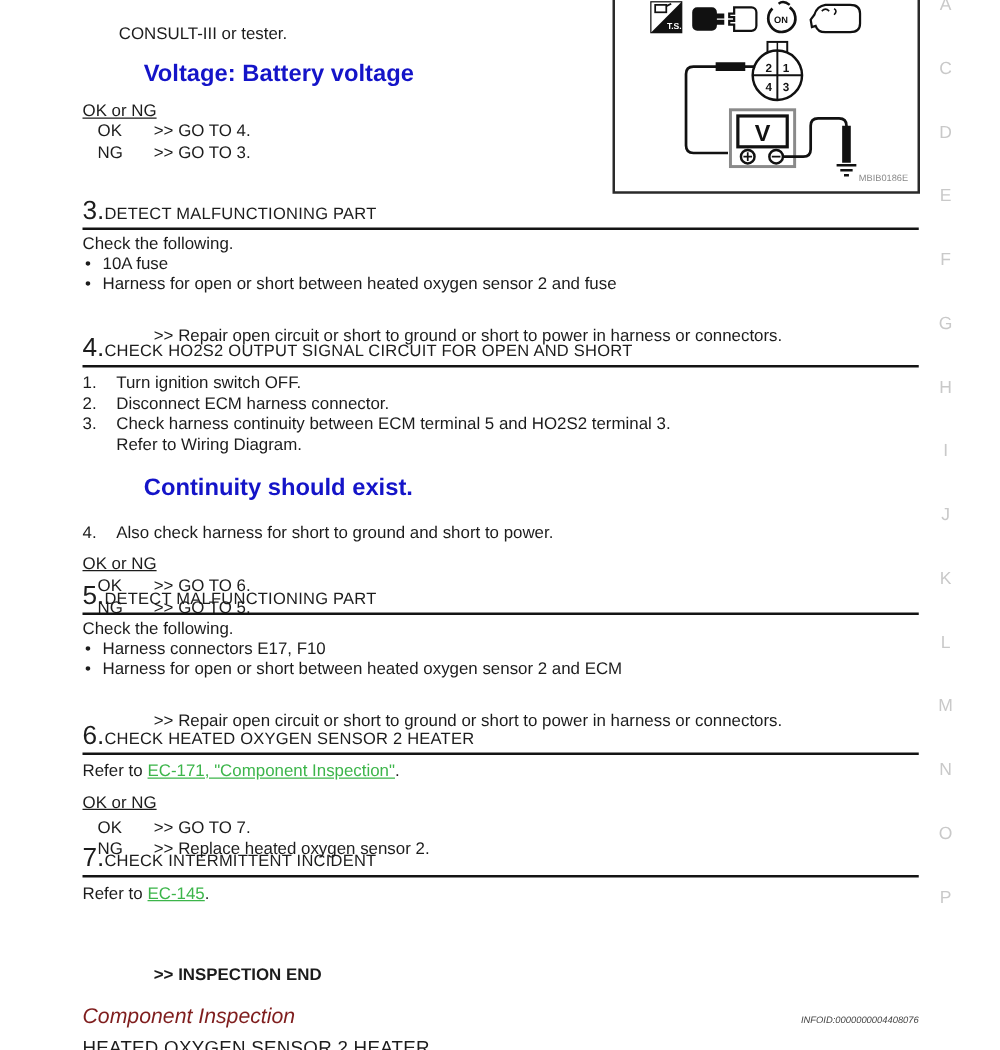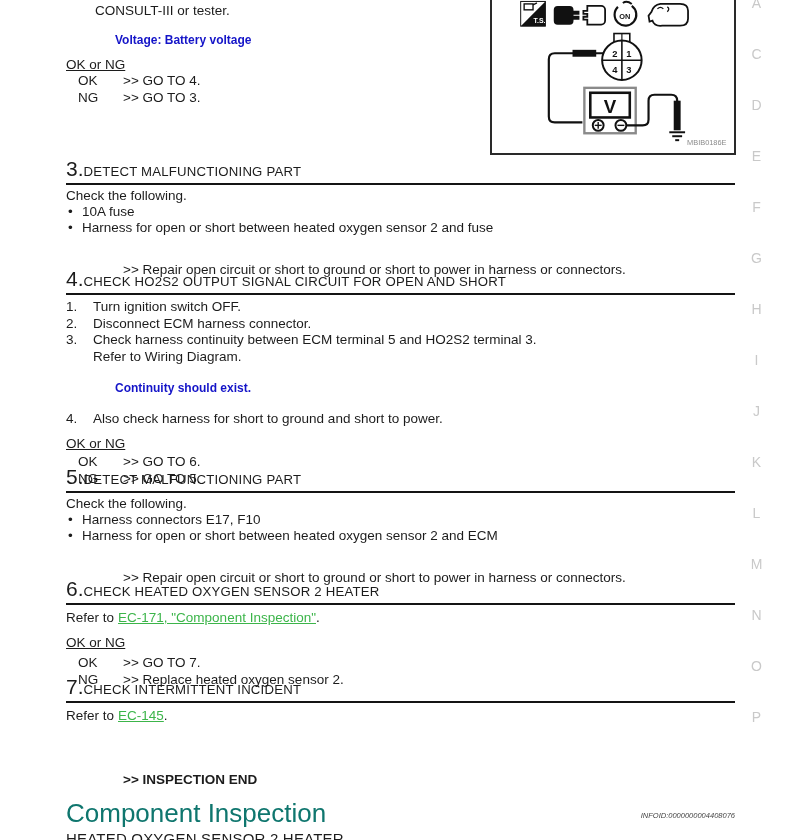--- a/index.html
+++ b/index.html
@@ -5,21 +5,21 @@
   html,body{margin:0;padding:0;}
   body{
     width:800px;height:840px;position:relative;overflow:hidden;background:#fff;
     font-family:"Liberation Sans", sans-serif;color:#1c1c1c;font-size:13.5px;
   }
   .main{position:absolute;left:66px;top:0;width:669px;}
   .sec{position:absolute;left:0;width:100%;}
 
   
   .intro-cont{margin-left:29px;padding-top:3px;line-height:16px;}
-  .spec{color:#1414c8;font-weight:bold;font-size:12px;}
+  .spec{color:#1414c8;font-weight:bold;font-size:19px;}
   .spec-intro{margin:14px 0 0 49px;}
   .okng{margin-top:10px;}
   .okng span{text-decoration:underline;}
   .res-row{display:flex;padding-left:12px;line-height:15.5px;margin-top:1px;}
   .res-row .lbl{width:45px;flex:none;}
 
   
   .step-head{display:flex;align-items:baseline;border-bottom:2px solid #141414;
              padding-bottom:1px;line-height:21px;}
   .step-num{font-size:21px;letter-spacing:0;}
@@ -35,21 +35,21 @@
   .item4{display:flex;margin-top:16px;line-height:16px;}
   .okng2{margin-top:9px;}
   .okng2 span{text-decoration:underline;}
   .refer{margin-top:5px;line-height:16px;}
   .refer .pre{margin-right:4px;}
   .link{color:#3cb54a;text-decoration:underline;cursor:pointer;}
 
   
   .insp-end{padding-left:57px;font-weight:bold;line-height:16px;}
   .comp-row{display:flex;justify-content:space-between;align-items:flex-end;margin-top:14px;}
-  .comp-head{font-size:26px;color:#0f766e;line-height:22px;}
+  .comp-head{font-size:17px;color:#7f1d1d;line-height:22px;font-style:italic;}
   .infoid{font-size:7.5px;font-style:italic;color:#444;margin-bottom:4px;}
   .sub-head{font-size:15px;margin-top:6px;letter-spacing:.2px;}
 
   
   .figure{position:absolute;left:490px;top:-5px;width:246px;height:160px;
           border:2px solid #2a2a2a;background:#fff;box-sizing:border-box;}
   .fig-svg{display:block;}
 
   
   .sidebar{position:absolute;right:0;top:-23px;width:65px;display:flex;flex-direction:column;}
@@ -57,21 +57,21 @@
         padding-right:22px;color:#c9c9c9;font-size:14px;}
   .slot.tab{background:#0a0a0a;color:#fff;height:42px;margin:4px 0 5px 0;
             justify-content:flex-start;padding-left:14px;padding-right:0;font-size:13.5px;
             letter-spacing:.3px;}
 </style>
 </head>
 <body>
 
 <div class="main">
 
-  <div class="sec" style="top:0;">
+  <div class="sec" style="top:16px;">
     <div class="intro-cont">CONSULT-III or tester.</div>
     <div class="spec spec-intro">Voltage: Battery voltage</div>
     <div class="okng"><span>OK or NG</span></div>
     <div class="res-row">
       <span class="lbl">OK</span>
       <span>&gt;&gt; GO TO 4.</span>
     </div>
     <div class="res-row">
       <span class="lbl">NG</span>
       <span>&gt;&gt; GO TO 3.</span>

